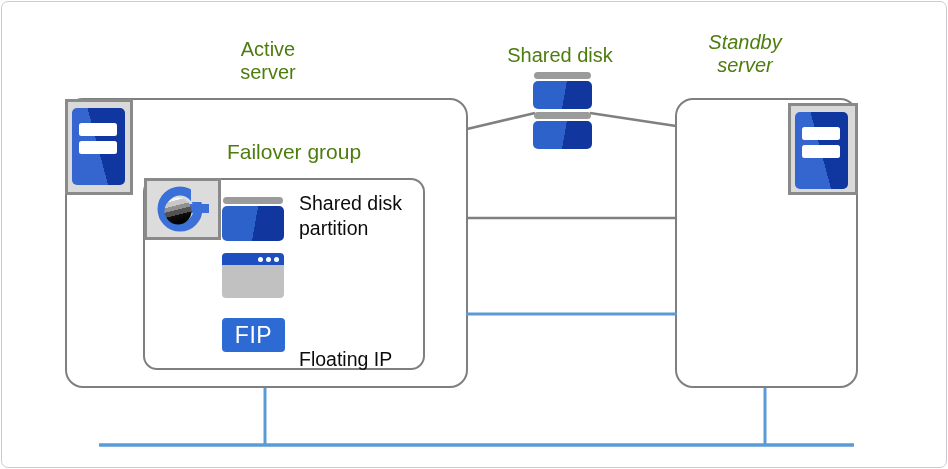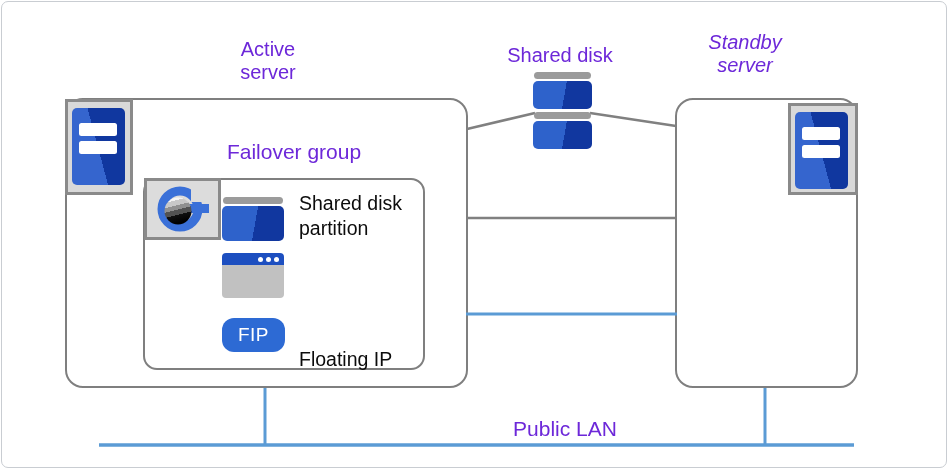--- a/index.html
+++ b/index.html
@@ -17,21 +17,21 @@
   }
   #active-box   { left:65px;  top:98px; width:403px; height:290px; }
   #standby-box  { left:675px; top:98px; width:183px; height:290px; }
   #failover-box {
     position:absolute; box-sizing:border-box; left:143px; top:178px;
     width:282px; height:192px; background:#fff;
     border:2.5px solid #7f7f7f; border-radius:14px;
   }
   .lbl {
     position:absolute; text-align:center; white-space:pre-line;
-    font-size:20px; line-height:23px; color:#6d28d9;
+    font-size:20px; line-height:23px; color:#4d7c0f;
   }
   #active-label       { left:210px; top:38px;  width:116px; }
   #shared-disk-label  { left:498px; top:44px;  width:124px; }
   #standby-label      { left:687px; top:31px;  width:116px;font-style:italic; }
   #failover-label     { left:214px; top:140px; width:160px; font-size:21px; }
   #rs232c-label       { left:505px; top:228px; width:124px; font-size:21px; }
   #interconnect-label { left:501px; top:319px; width:124px; font-size:21px; }
   #publiclan-label    { left:495px; top:417px; width:140px; font-size:21px; }
 
   
@@ -72,21 +72,21 @@
     border-radius:4px; overflow:hidden; display:flex; flex-direction:column;
   }
   .res-app .titlebar {
     height:12px; background:#1d4fc0; display:flex; align-items:center;
     justify-content:flex-end; gap:3px; padding-right:5px;
   }
   .res-app .dot { width:5px; height:5px; border-radius:50%; background:#fff; }
   .res-app .appbody { flex:1; background:#c1c1c1; }
   .res-fip {
     position:absolute; left:222px; top:318px; width:63px; height:34px;
-    background:#2d6ad4; border-radius:12px; color:#fff; font-size:19px;
+    background:#2d6ad4; border-radius:4px; color:#fff; font-size:23px;
     letter-spacing:0.5px; display:flex; align-items:center; justify-content:center;
   }
   .res-lbl {
     position:absolute; left:299px; text-align:left; white-space:pre-line;
     font-size:19.5px; line-height:25px; color:#0c0c0c;
   }
   #res-lbl-1 { top:191px; } #res-lbl-2 { top:269px; } #res-lbl-3 { top:324px;margin-top:23px; }
 
   
   .logo-box {
@@ -117,21 +117,20 @@
   </svg>
 
   <div id="failover-box"></div>
   <div class="lbl" id="failover-label">Failover group</div>
 
   <div class="lbl" id="active-label">Active
 server</div>
   <div class="lbl" id="shared-disk-label">Shared disk</div>
   <div class="lbl" id="standby-label">Standby
 server</div>
-  <div class="lbl" id="publiclan-label">Public LAN</div>
 
   <div class="icon-plate" id="active-icon-plate">
     <div class="tower">
       <div class="bar b1"></div>
       <div class="bar b2"></div>
     </div>
   </div>
   <div class="icon-plate" id="standby-icon-plate">
     <div class="tower">
       <div class="bar b1"></div>

